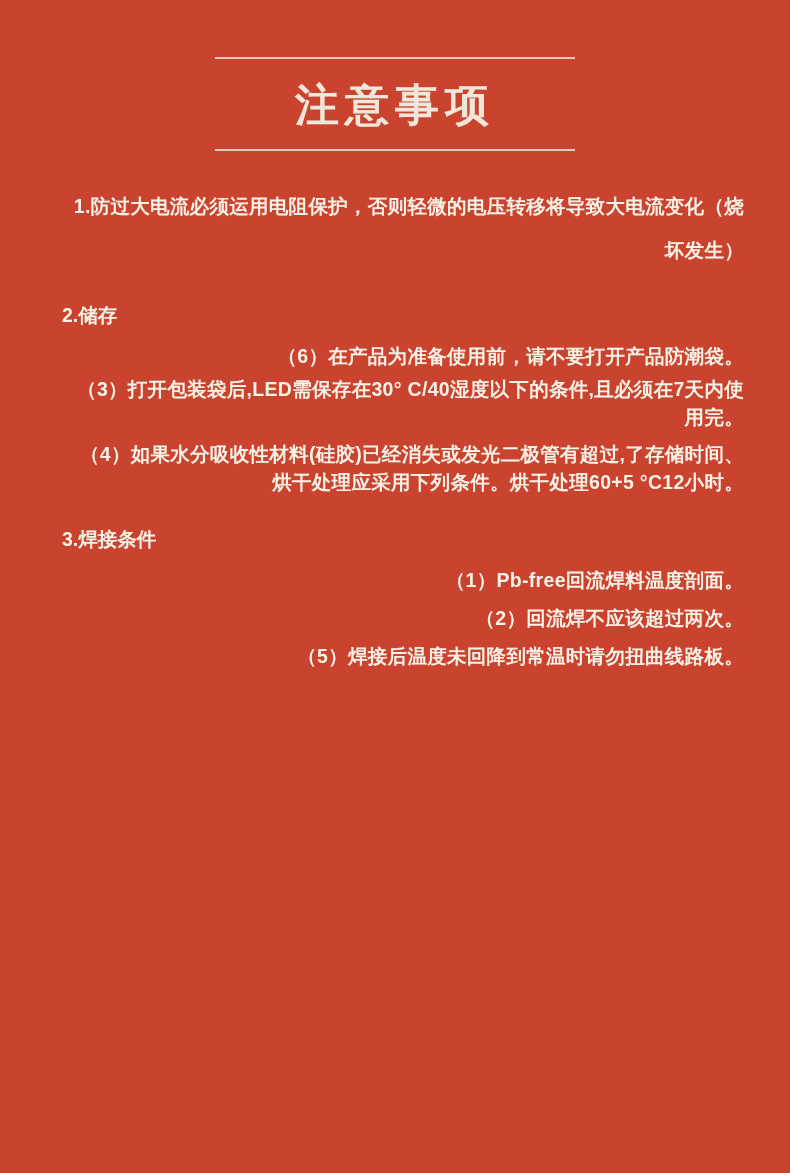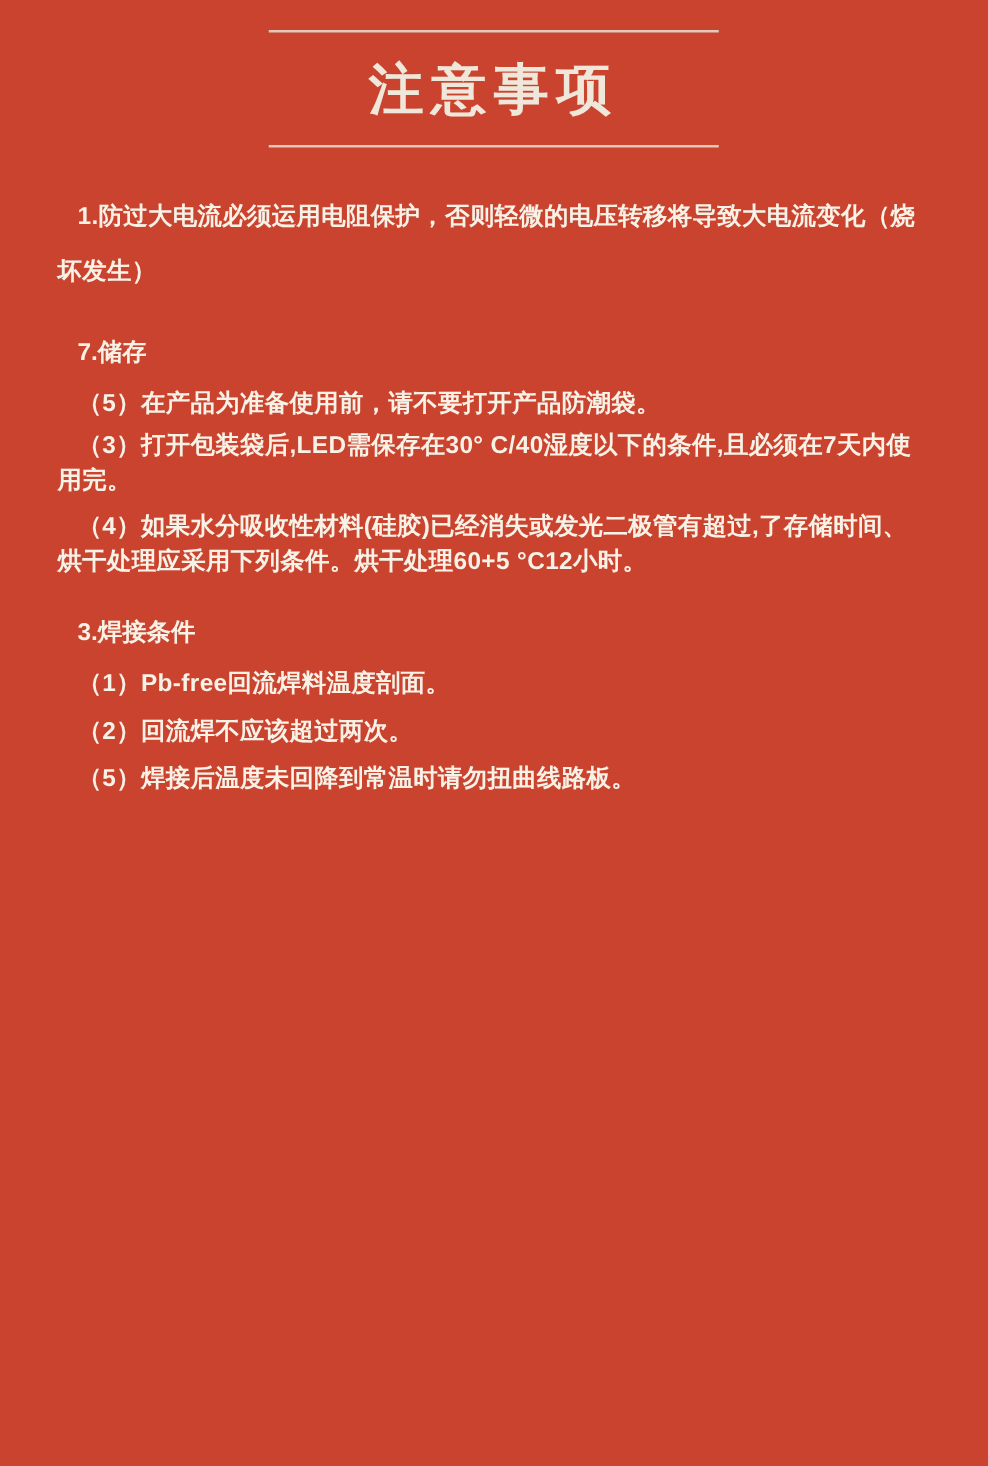--- a/index.html
+++ b/index.html
@@ -14,21 +14,21 @@
     color: #f2ece0;
     overflow: hidden;
   }
   .page {
     position: relative;
     width: 790px;
     height: 1173px;
     box-sizing: border-box;
   }
   .title-block {
-    padding-top: 24px;
+    padding-top: 57px;
     text-align: center;
   }
   .rule {
     width: 360px;
     height: 2px;
     background: #e8e0d2;
     margin: 0 auto;
     opacity: 0.85;
   }
   .title {
@@ -46,20 +46,21 @@
   .para {
     font-size: 19.5px;
     font-weight: bold;
     line-height: 1.85;
     color: #f7f1e6;
     margin: 0 0 2px 0;
     letter-spacing: 0.3px;
   }
   .para.indent {
     text-indent: 16px;
+    text-align: right;
   }
   .para.tight {
     line-height: 1.42;
     margin-bottom: 10px;
   }
   .para.loose {
     line-height: 2.25;
   }
   .heading {
     font-size: 19.5px;
@@ -83,23 +84,23 @@
     <div class="title">注意事项</div>
     <div class="rule"></div>
   </div>
 
   <div class="content">
 
     <div class="para indent loose">1.防过大电流必须运用电阻保护，否则轻微的电压转移将导致大电流变化（烧坏发生）</div>
 
     <div class="gap-md"></div>
 
-    <div class="heading">7.储存</div>
+    <div class="heading">2.储存</div>
 
-    <div class="para indent">（5）在产品为准备使用前，请不要打开产品防潮袋。</div>
+    <div class="para indent">（6）在产品为准备使用前，请不要打开产品防潮袋。</div>
 
 
     <div class="para indent tight">（3）打开包装袋后,LED需保存在30° C/40湿度以下的条件,且必须在7天内使用完。</div>
 
     <div class="para indent tight">（4）如果水分吸收性材料(硅胶)已经消失或发光二极管有超过,了存储时间、烘干处理应采用下列条件。烘干处理60+5 °C12小时。</div>
 
     <div class="gap-sm"></div>
 
     <div class="heading">3.焊接条件</div>
 

